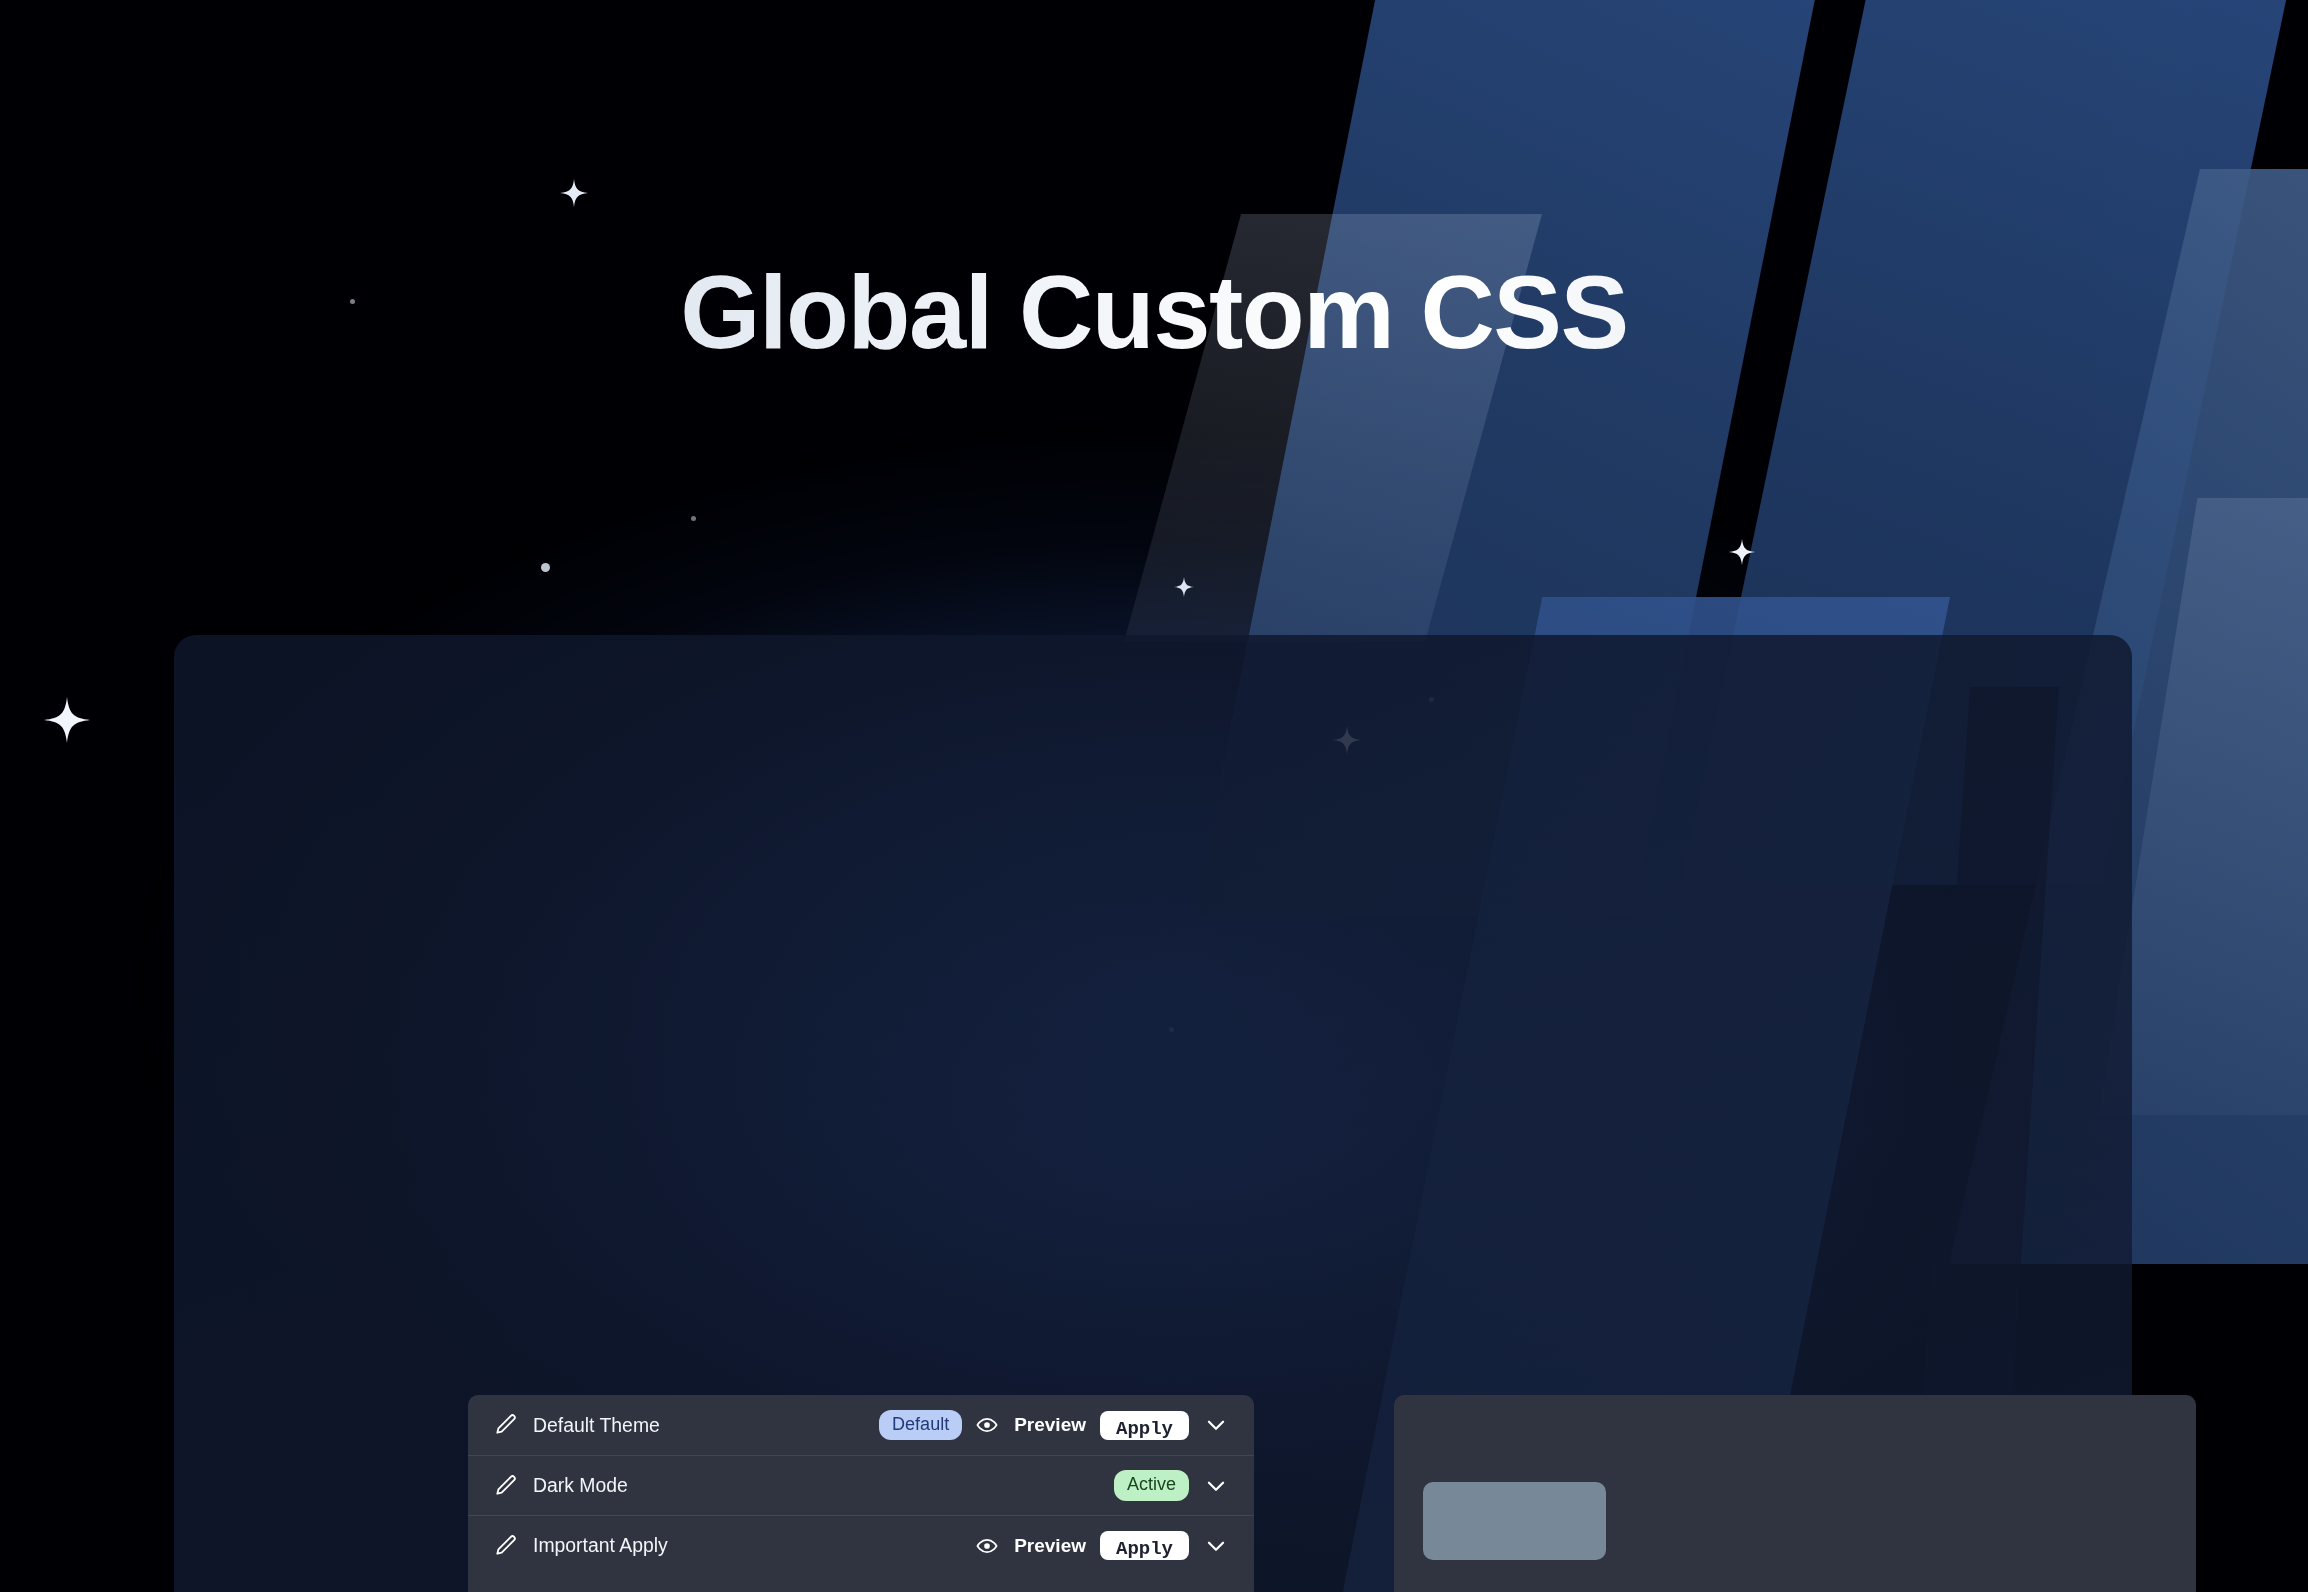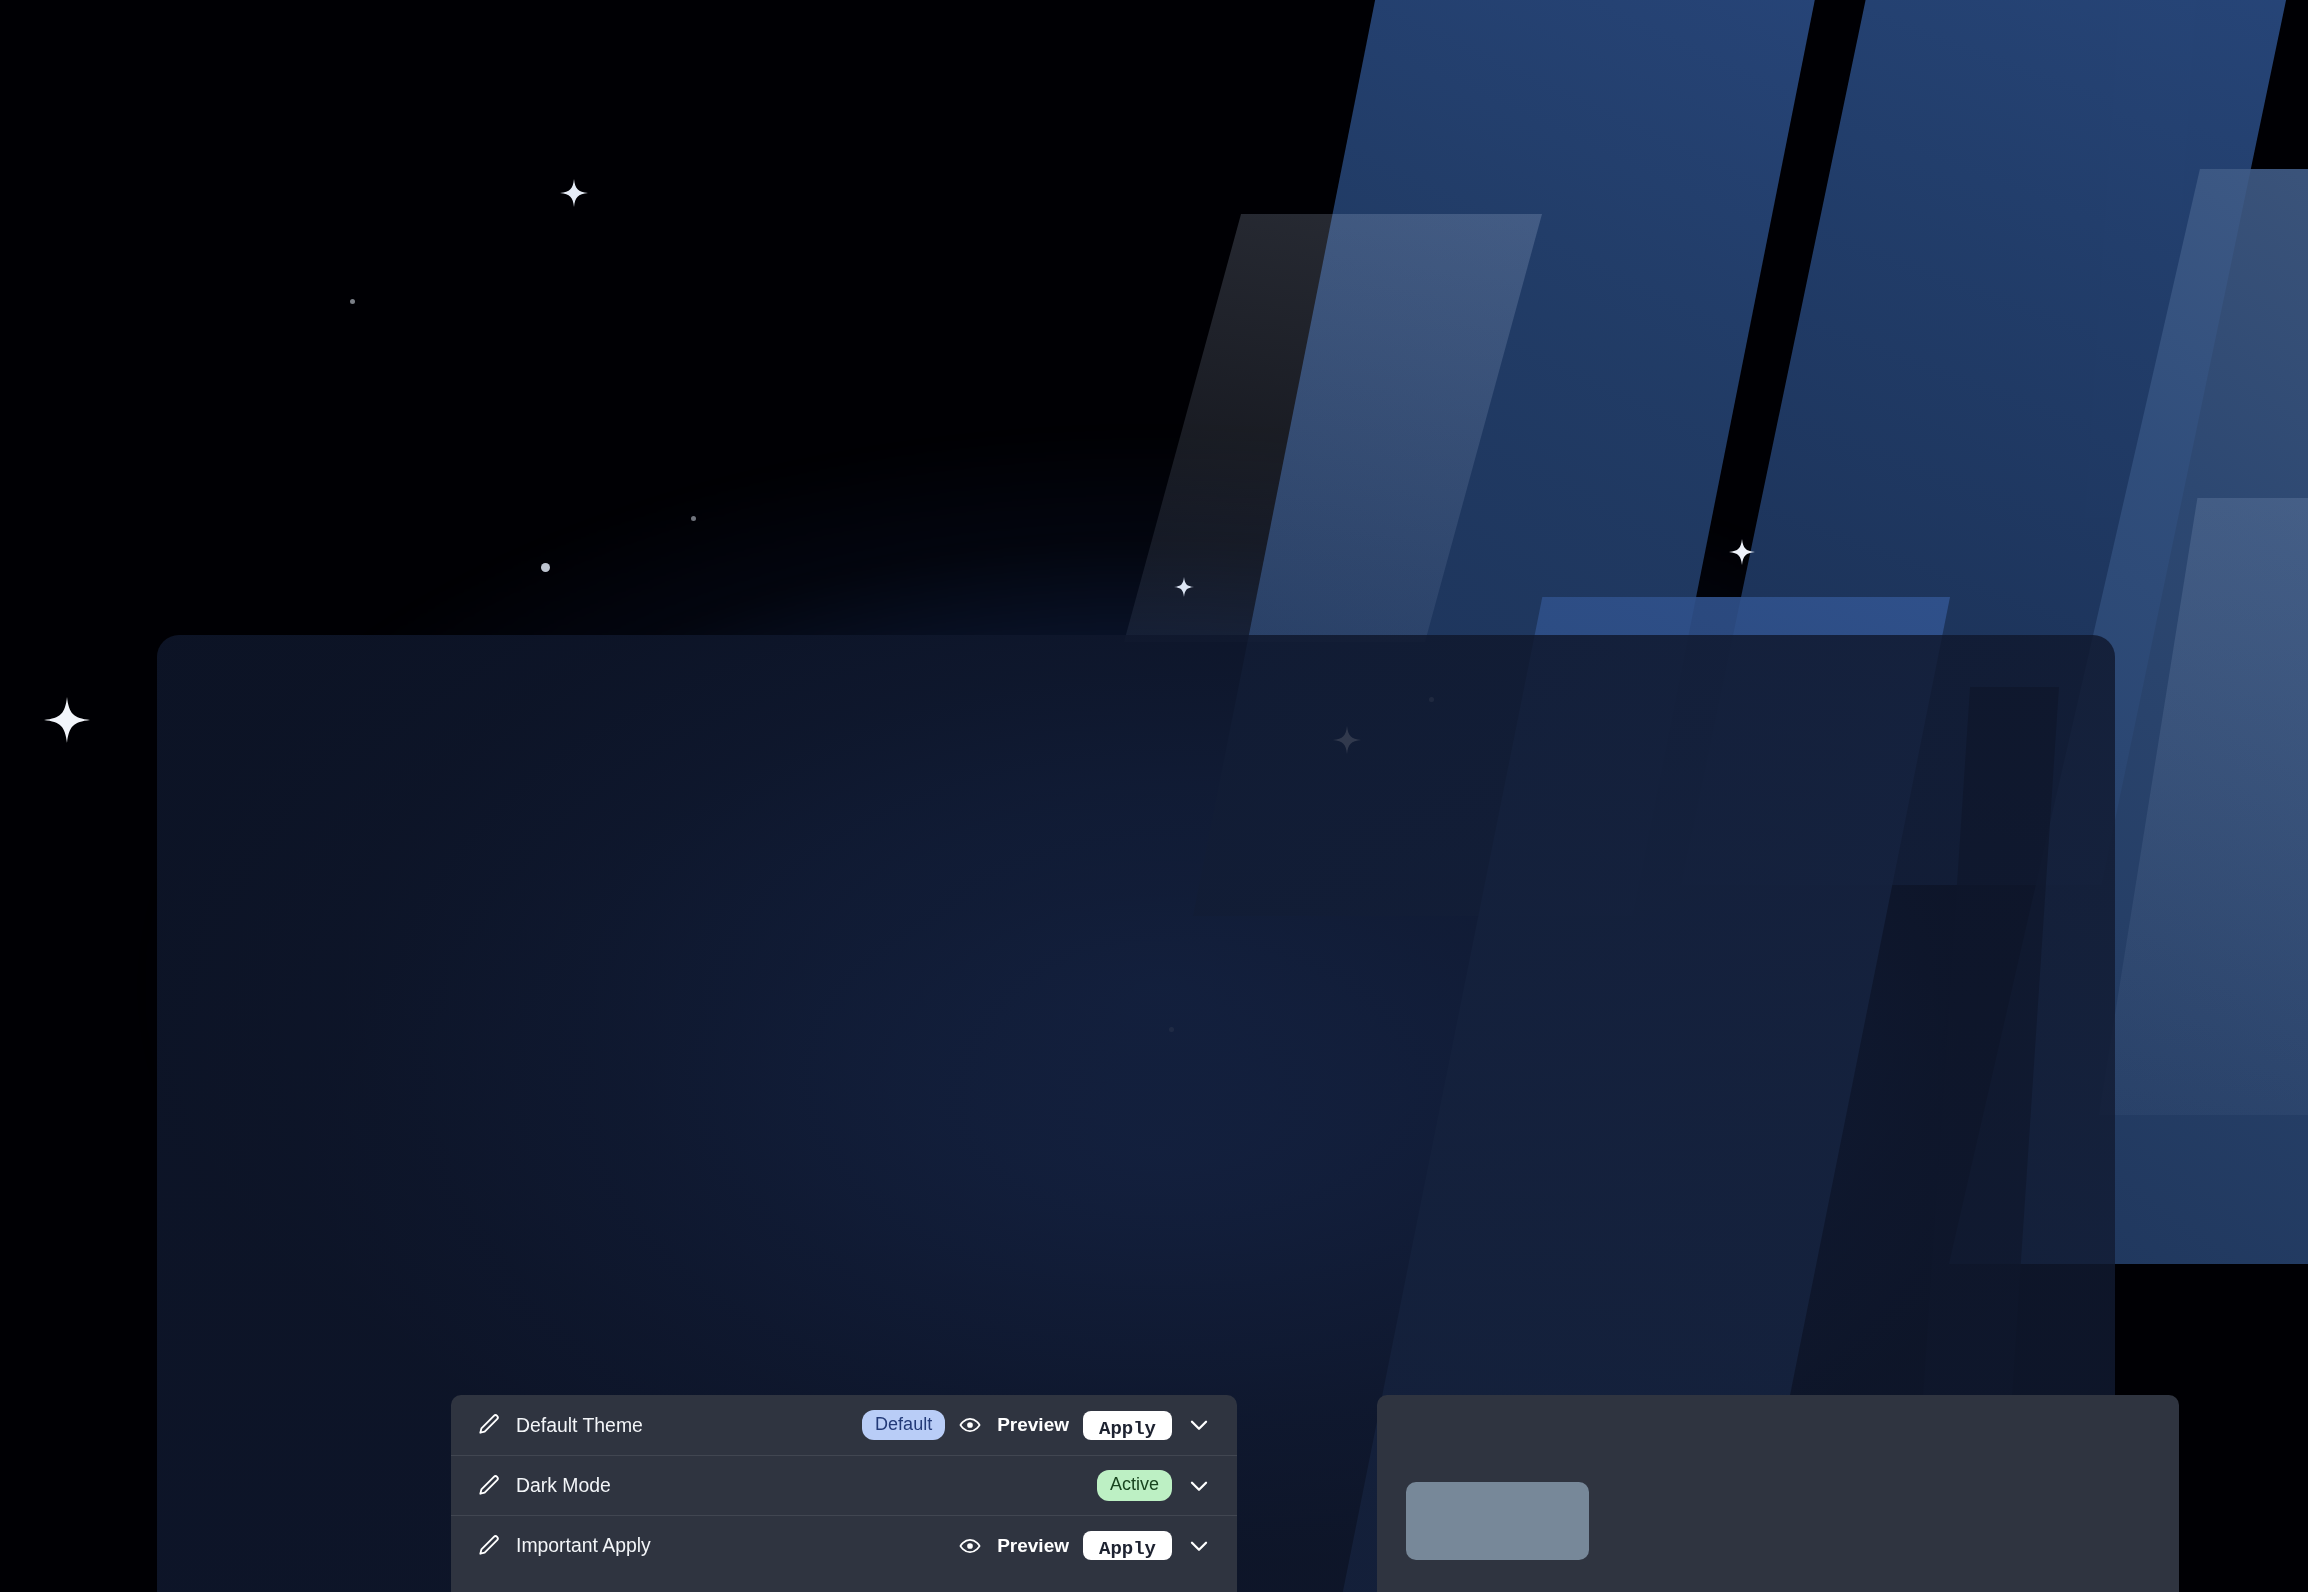--- a/index.html
+++ b/index.html
@@ -95,21 +95,21 @@
   }
 
   
   .sparkle { position:absolute; }
   .sparkle svg { display:block; }
   .dot { position:absolute; border-radius:50%; background:#dfe7f4; }
 
   
   #device {
     position:absolute;
-    left:157px; top:635px;
+    left:174px; top:635px;
     width:1958px; height:957px;
     background:linear-gradient(160deg, rgba(14,22,42,0.88) 0%, rgba(16,25,48,0.82) 55%, rgba(18,28,52,0.78) 100%);
     border-radius:22px 22px 0 0;
   }
 
   
   #code-panel {
     position:absolute;
     left:294px; top:760px;
     width:786px; height:720px;
@@ -254,20 +254,21 @@
   </div>
 
   <div class="dot" style="left:541px; top:563px; width:9px;  height:9px;  opacity:.85;"></div>
   <div class="dot" style="left:350px; top:299px; width:5px;  height:5px;  opacity:.55;"></div>
   <div class="dot" style="left:691px; top:516px; width:5px;  height:5px;  opacity:.5;"></div>
   <div class="dot" style="left:1429px; top:697px; width:5px; height:5px;  opacity:.45;"></div>
   <div class="dot" style="left:1169px; top:1027px; width:5px; height:5px; opacity:.4;"></div>
 </div>
 
 <div id="hero">
+  <div id="hero-title">Global Custom CSS</div>
 </div>
 
 <div id="device">
 
   <div id="code-panel">
 
     <div class="theme-row">
       <span class="pencil-icon">
         <svg viewBox="0 0 24 24" width="26" height="26" fill="none" stroke="#ffffff" stroke-width="1.7" stroke-linecap="round" stroke-linejoin="round">
           <path d="M16.5 3.6a2.1 2.1 0 0 1 3 3L8 18.1l-4 1 1-4z"></path>

